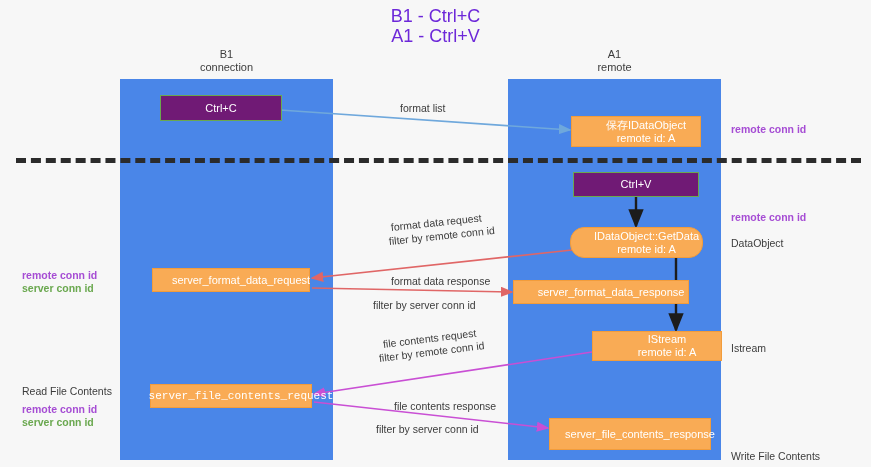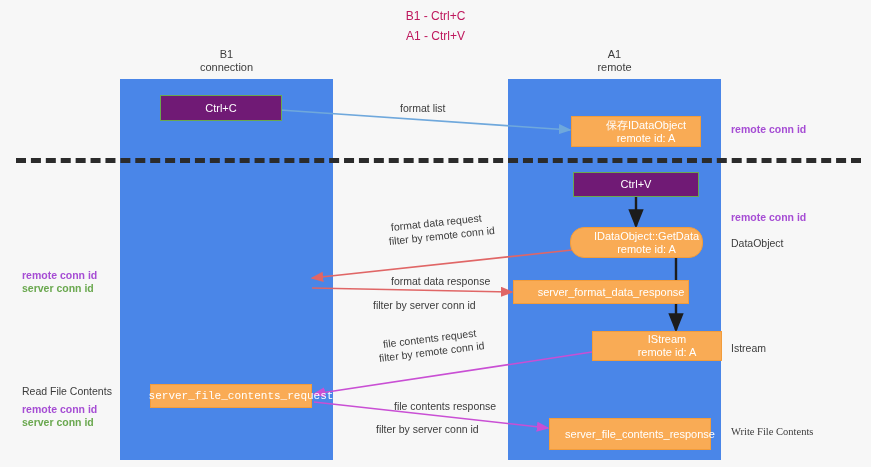--- a/index.html
+++ b/index.html
@@ -10,21 +10,21 @@
     overflow:hidden;
     position:relative;
   }
   #stage{position:absolute;left:0;top:0;width:871px;height:467px;}
   .lane{position:absolute;background:#4a86e8;}
   .lane-b1{left:120px;top:79px;width:213px;height:381px;}
   .lane-a1{left:508px;top:79px;width:213px;height:381px;}
 
   .hdr{position:absolute;text-align:center;font-size:11px;color:#3c3c3c;line-height:13px;}
   .title{position:absolute;left:0;top:6px;width:871px;text-align:center;
-         font-size:12px;color:#be185d;line-height:20px;}
+         font-size:18px;color:#6d28d9;line-height:20px;}
 
   .node{position:absolute;box-sizing:border-box;display:flex;
         flex-direction:column;align-items:center;justify-content:center;
         color:#ffffff;font-size:11px;line-height:13px;text-align:center;}
   .green{background:#701a75;border:1px solid #6aa84f;}
   .orange{background:#f9ab55;border:1px solid #f29c3b;padding-left:20px;}
 
   .lbl{position:absolute;font-size:10.5px;color:#3c3c3c;line-height:13px;white-space:nowrap;}
   .lbl.purple{color:#a64dd4;font-weight:bold;}
   .lbl.green-t{color:#6aa84f;font-weight:bold;}
@@ -98,20 +98,23 @@
 
   <div class="node green" style="left:573px;top:172px;width:126px;height:25px;">
     <span>Ctrl+V</span>
   </div>
 
   <div class="node orange" style="left:570px;top:227px;width:133px;height:31px;border-radius:14px;">
     <span>IDataObject::GetData</span>
     <span>remote id: A</span>
   </div>
 
+  <div class="node orange" style="left:152px;top:268px;width:158px;height:24px;">
+    <span>server_format_data_request</span>
+  </div>
 
   <div class="node orange" style="left:513px;top:280px;width:176px;height:24px;">
     <span>server_format_data_response</span>
   </div>
 
   <div class="node orange" style="left:592px;top:331px;width:130px;height:30px;">
     <span>IStream</span>
     <span>remote id: A</span>
   </div>
 
@@ -142,21 +145,21 @@
 
   <div class="lbl" style="left:394px;top:400px;">file contents response</div>
   <div class="lbl" style="left:376px;top:423px;">
     <span>filter by </span><span class="purple">server conn id</span>
   </div>
 
   <div class="lbl purple" style="left:731px;top:123px;">remote conn id</div>
   <div class="lbl purple" style="left:731px;top:211px;">remote conn id</div>
   <div class="lbl" style="left:731px;top:237px;">DataObject</div>
   <div class="lbl" style="left:731px;top:342px;">Istream</div>
-  <div class="lbl" style="left:731px;top:425px;font-family:Liberation Serif, serif;">Write File Contents</div>
+  <div class="lbl" style="left:731px;top:450px;">Write File Contents</div>
 
   <div class="lbl purple" style="left:22px;top:269px;">remote conn id</div>
   <div class="lbl green-t" style="left:22px;top:282px;">server conn id</div>
 
   <div class="lbl" style="left:22px;top:385px;">Read File Contents</div>
   <div class="lbl purple" style="left:22px;top:403px;">remote conn id</div>
   <div class="lbl green-t" style="left:22px;top:416px;">server conn id</div>
 
 </div>
 

